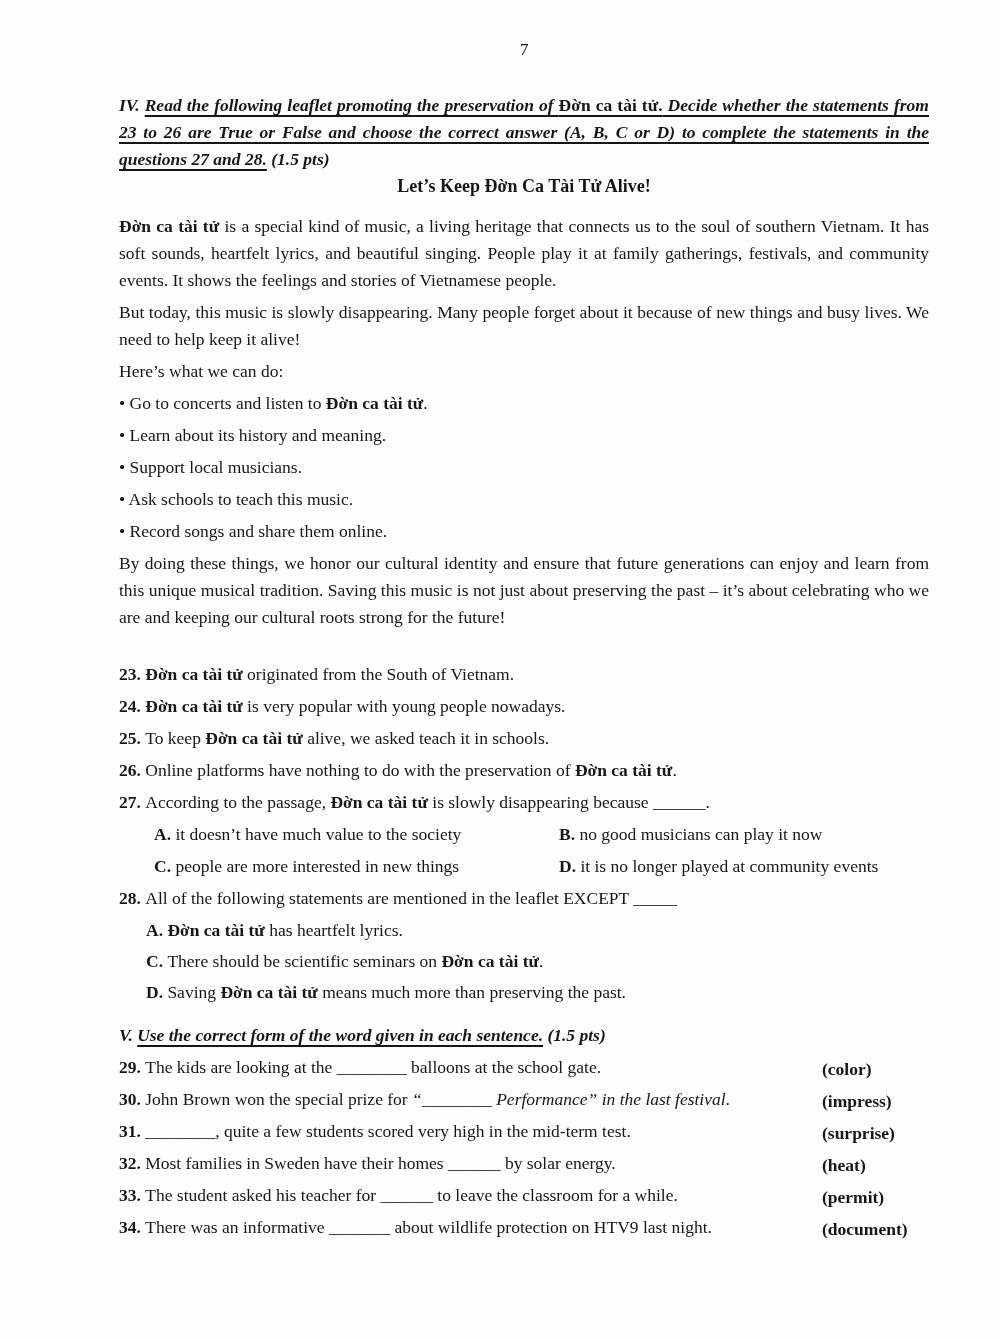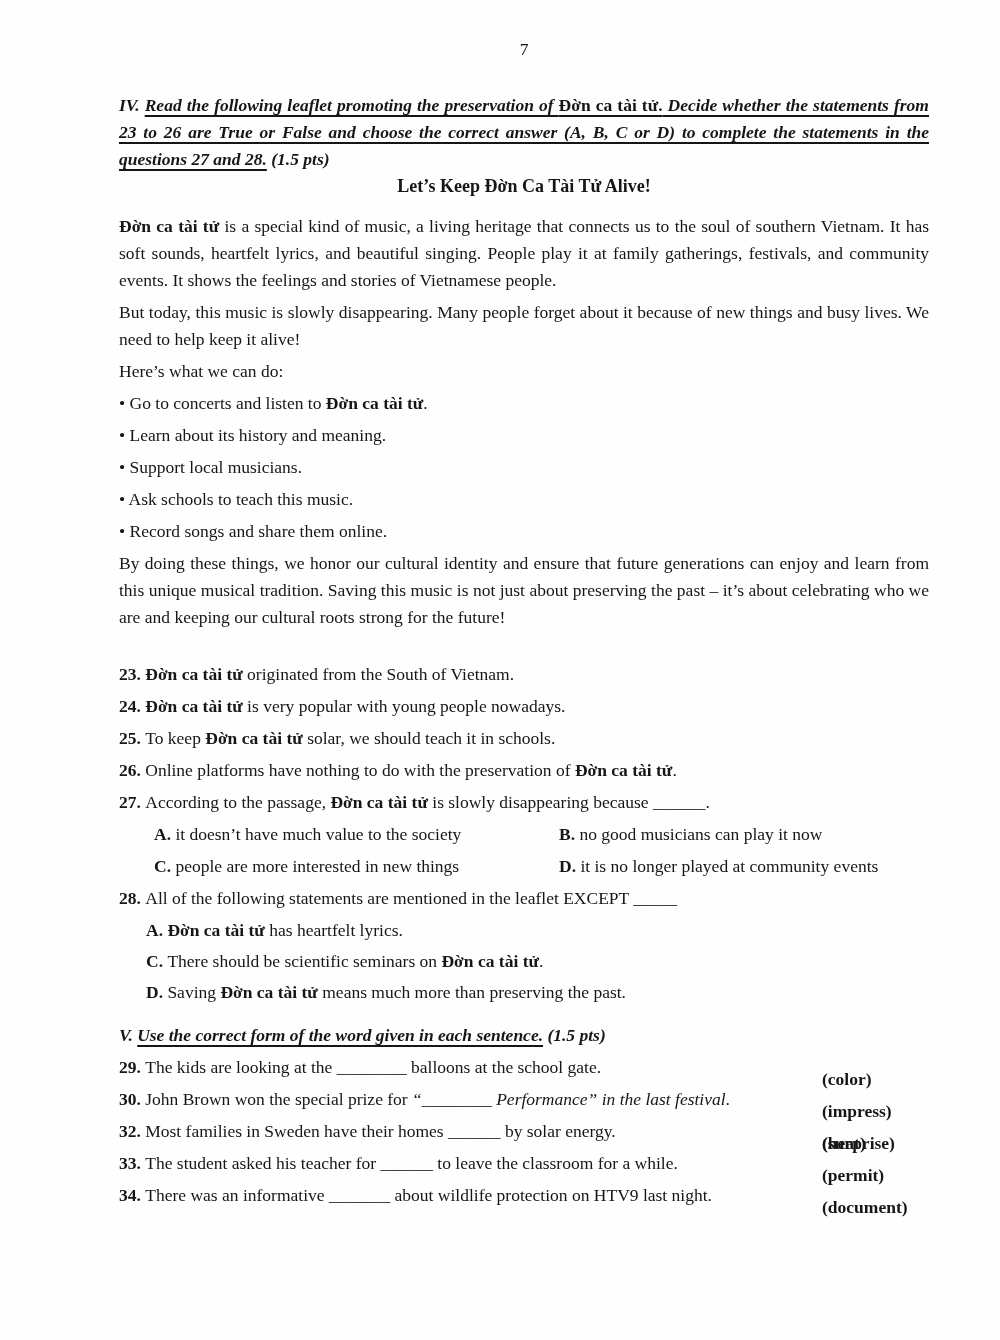--- a/index.html
+++ b/index.html
@@ -32,21 +32,21 @@
   }
   .options-grid .option { margin-bottom:5px;margin-left:16px; }
 
   .options-stack { padding-left:27px; }
   .options-stack .option { margin-bottom:4px; }
 
   .sectionv-block { margin-top:16px; }
   .sectionv-block .section-heading { margin-bottom:5px; text-align:left; }
 
   .word-form-row { position:relative; padding-right:118px; margin-bottom:5px; }
-  .word-form-row .hint { position:absolute; left:703px; top:12px; font-weight:700; white-space:nowrap; }
+  .word-form-row .hint { position:absolute; left:703px; top:2px; font-weight:700; white-space:nowrap; }
 </style>
 </head>
 <body>
 
 <div class="page">
 
   <div class="page-number">7</div>
 
   <div class="section-heading"><span class="b i">IV. </span><span class="b i u">Read the following leaflet promoting the preservation of </span><span class="b u">Đờn ca tài tử.</span><span class="b i u"> Decide whether the statements from 23 to 26 are True or False and choose the correct answer (A, B, C or D) to complete the statements in the questions 27 and 28.</span><span class="b i"> (1.5 pts)</span></div>
 
@@ -59,21 +59,21 @@
     <div class="bullet"><span>• Learn about its history and meaning.</span></div>
     <div class="bullet"><span>• Support local musicians.</span></div>
     <div class="bullet"><span>• Ask schools to teach this music.</span></div>
     <div class="bullet"><span>• Record songs and share them online.</span></div>
     <p class="body-para"><span>By doing these things, we honor our cultural identity and ensure that future generations can enjoy and learn from this unique musical tradition. Saving this music is not just about preserving the past – it’s about celebrating who we are and keeping our cultural roots strong for the future!</span></p>
   </div>
 
   <div class="questions-block">
     <div class="question"><span class="b">23. Đờn ca tài tử</span><span> originated from the South of Vietnam.</span></div>
     <div class="question"><span class="b">24. Đờn ca tài tử</span><span> is very popular with young people nowadays.</span></div>
-    <div class="question"><span class="b">25. </span><span>To keep </span><span class="b">Đờn ca tài tử</span><span> solar, we should teach it in schools.</span></div>
+    <div class="question"><span class="b">25. </span><span>To keep </span><span class="b">Đờn ca tài tử</span><span> alive, we asked teach it in schools.</span></div>
     <div class="question"><span class="b">26. </span><span>Online platforms have nothing to do with the preservation of </span><span class="b">Đờn ca tài tử</span><span>.</span></div>
     <div class="question"><span class="b">27. </span><span>According to the passage, </span><span class="b">Đờn ca tài tử</span><span> is slowly disappearing because ______.</span></div>
     <div class="options-grid">
       <div class="option"><span class="b">A. </span><span>it doesn’t have much value to the society</span></div>
       <div class="option"><span class="b">B. </span><span>no good musicians can play it now</span></div>
       <div class="option"><span class="b">C. </span><span>people are more interested in new things</span></div>
       <div class="option"><span class="b">D. </span><span>it is no longer played at community events</span></div>
     </div>
     <div class="question"><span class="b">28. </span><span>All of the following statements are mentioned in the leaflet EXCEPT _____</span></div>
     <div class="options-stack">
@@ -88,20 +88,21 @@
 
     <div class="word-form-row">
       <span><span class="b">29. </span><span>The kids are looking at the ________ balloons at the school gate.</span></span>
       <span class="hint">(color)</span>
     </div>
     <div class="word-form-row">
       <span><span class="b">30. </span><span>John Brown won the special prize for </span><span class="i">“</span><span>________</span><span class="i"> Performance” in the last festival</span><span>.</span></span>
       <span class="hint">(impress)</span>
     </div>
     <div class="word-form-row">
+      <span><span class="b">31. </span><span>________, quite a few students scored very high in the mid-term test.</span></span>
       <span class="hint">(surprise)</span>
     </div>
     <div class="word-form-row">
       <span><span class="b">32. </span><span>Most families in Sweden have their homes ______ by solar energy.</span></span>
       <span class="hint">(heat)</span>
     </div>
     <div class="word-form-row">
       <span><span class="b">33. </span><span>The student asked his teacher for ______ to leave the classroom for a while.</span></span>
       <span class="hint">(permit)</span>
     </div>

